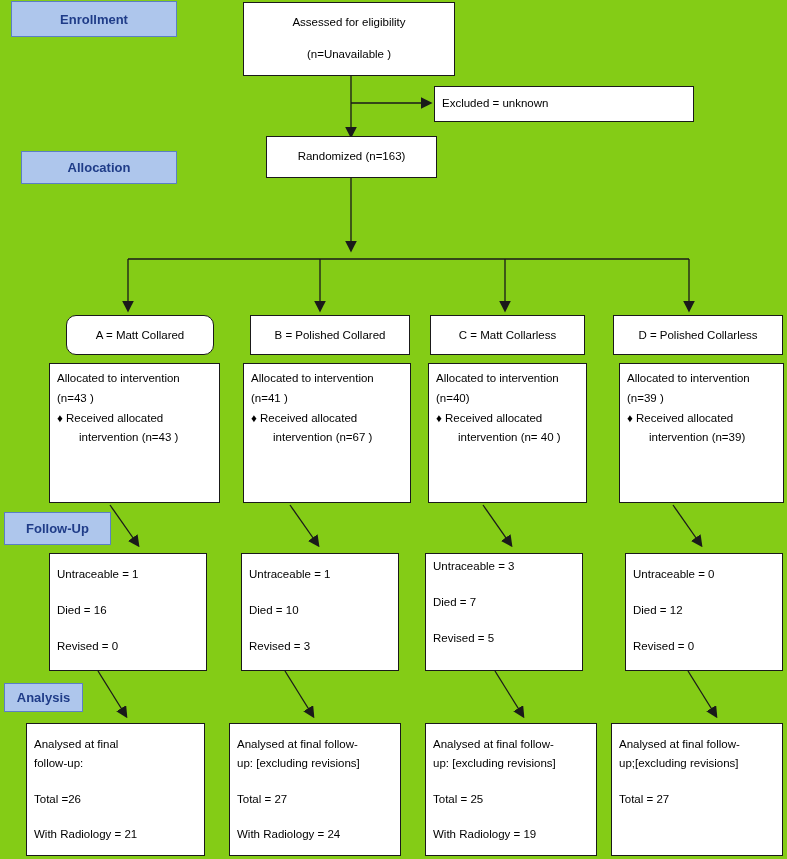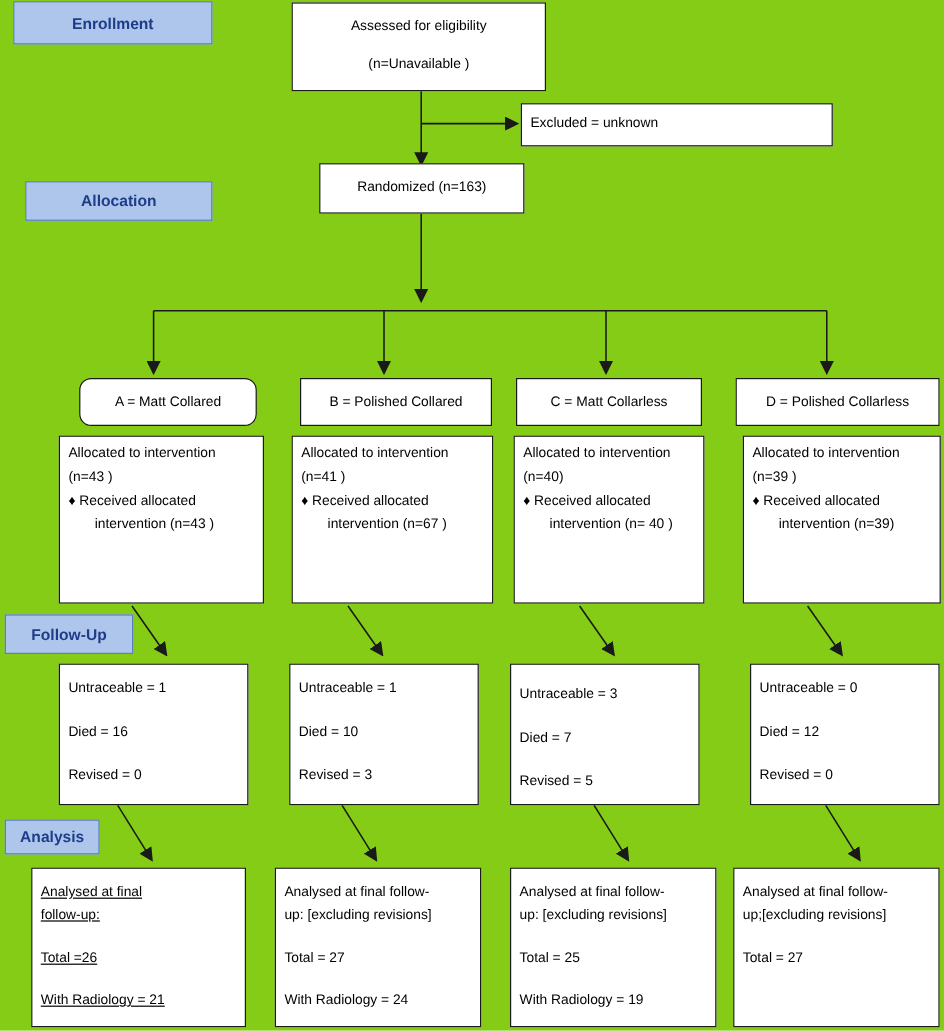--- a/index.html
+++ b/index.html
@@ -181,33 +181,33 @@
     <div class="line" style="margin-bottom:18px;">Died = 16</div>
     <div class="line">Revised = 0</div>
   </div>
 
   <div class="box leftbox" style="left:241px; top:553px; width:158px; height:118px; padding-top:12px;">
     <div class="line" style="margin-bottom:18px;">Untraceable = 1</div>
     <div class="line" style="margin-bottom:18px;">Died = 10</div>
     <div class="line">Revised = 3</div>
   </div>
 
-  <div class="box leftbox" style="left:425px; top:553px; width:158px; height:118px; padding-top:17px;">
+  <div class="box leftbox" style="left:425px; top:553px; width:158px; height:118px; padding-top:4px;">
     <div class="line" style="margin-bottom:18px;">Untraceable = 3</div>
     <div class="line" style="margin-bottom:18px;">Died = 7</div>
     <div class="line">Revised = 5</div>
   </div>
 
   <div class="box leftbox" style="left:625px; top:553px; width:158px; height:118px; padding-top:12px;">
     <div class="line" style="margin-bottom:18px;">Untraceable = 0</div>
     <div class="line" style="margin-bottom:18px;">Died = 12</div>
     <div class="line">Revised = 0</div>
   </div>
 
-  <div class="box leftbox" style="left:26px; top:723px; width:179px; height:133px; padding-top:12px;text-decoration:underline;">
+  <div class="box leftbox" style="left:26px; top:723px; width:179px; height:133px; padding-top:12px;">
     <div class="line" style="margin-bottom:1px;">Analysed at final</div>
     <div class="line" style="margin-bottom:18px;">follow-up:</div>
     <div class="line" style="margin-bottom:18px;">Total =26</div>
     <div class="line">With Radiology = 21</div>
   </div>
 
   <div class="box leftbox" style="left:229px; top:723px; width:172px; height:133px; padding-top:12px;">
     <div class="line" style="margin-bottom:1px;">Analysed at final follow-</div>
     <div class="line" style="margin-bottom:18px;">up: [excluding revisions]</div>
     <div class="line" style="margin-bottom:18px;">Total = 27</div>

